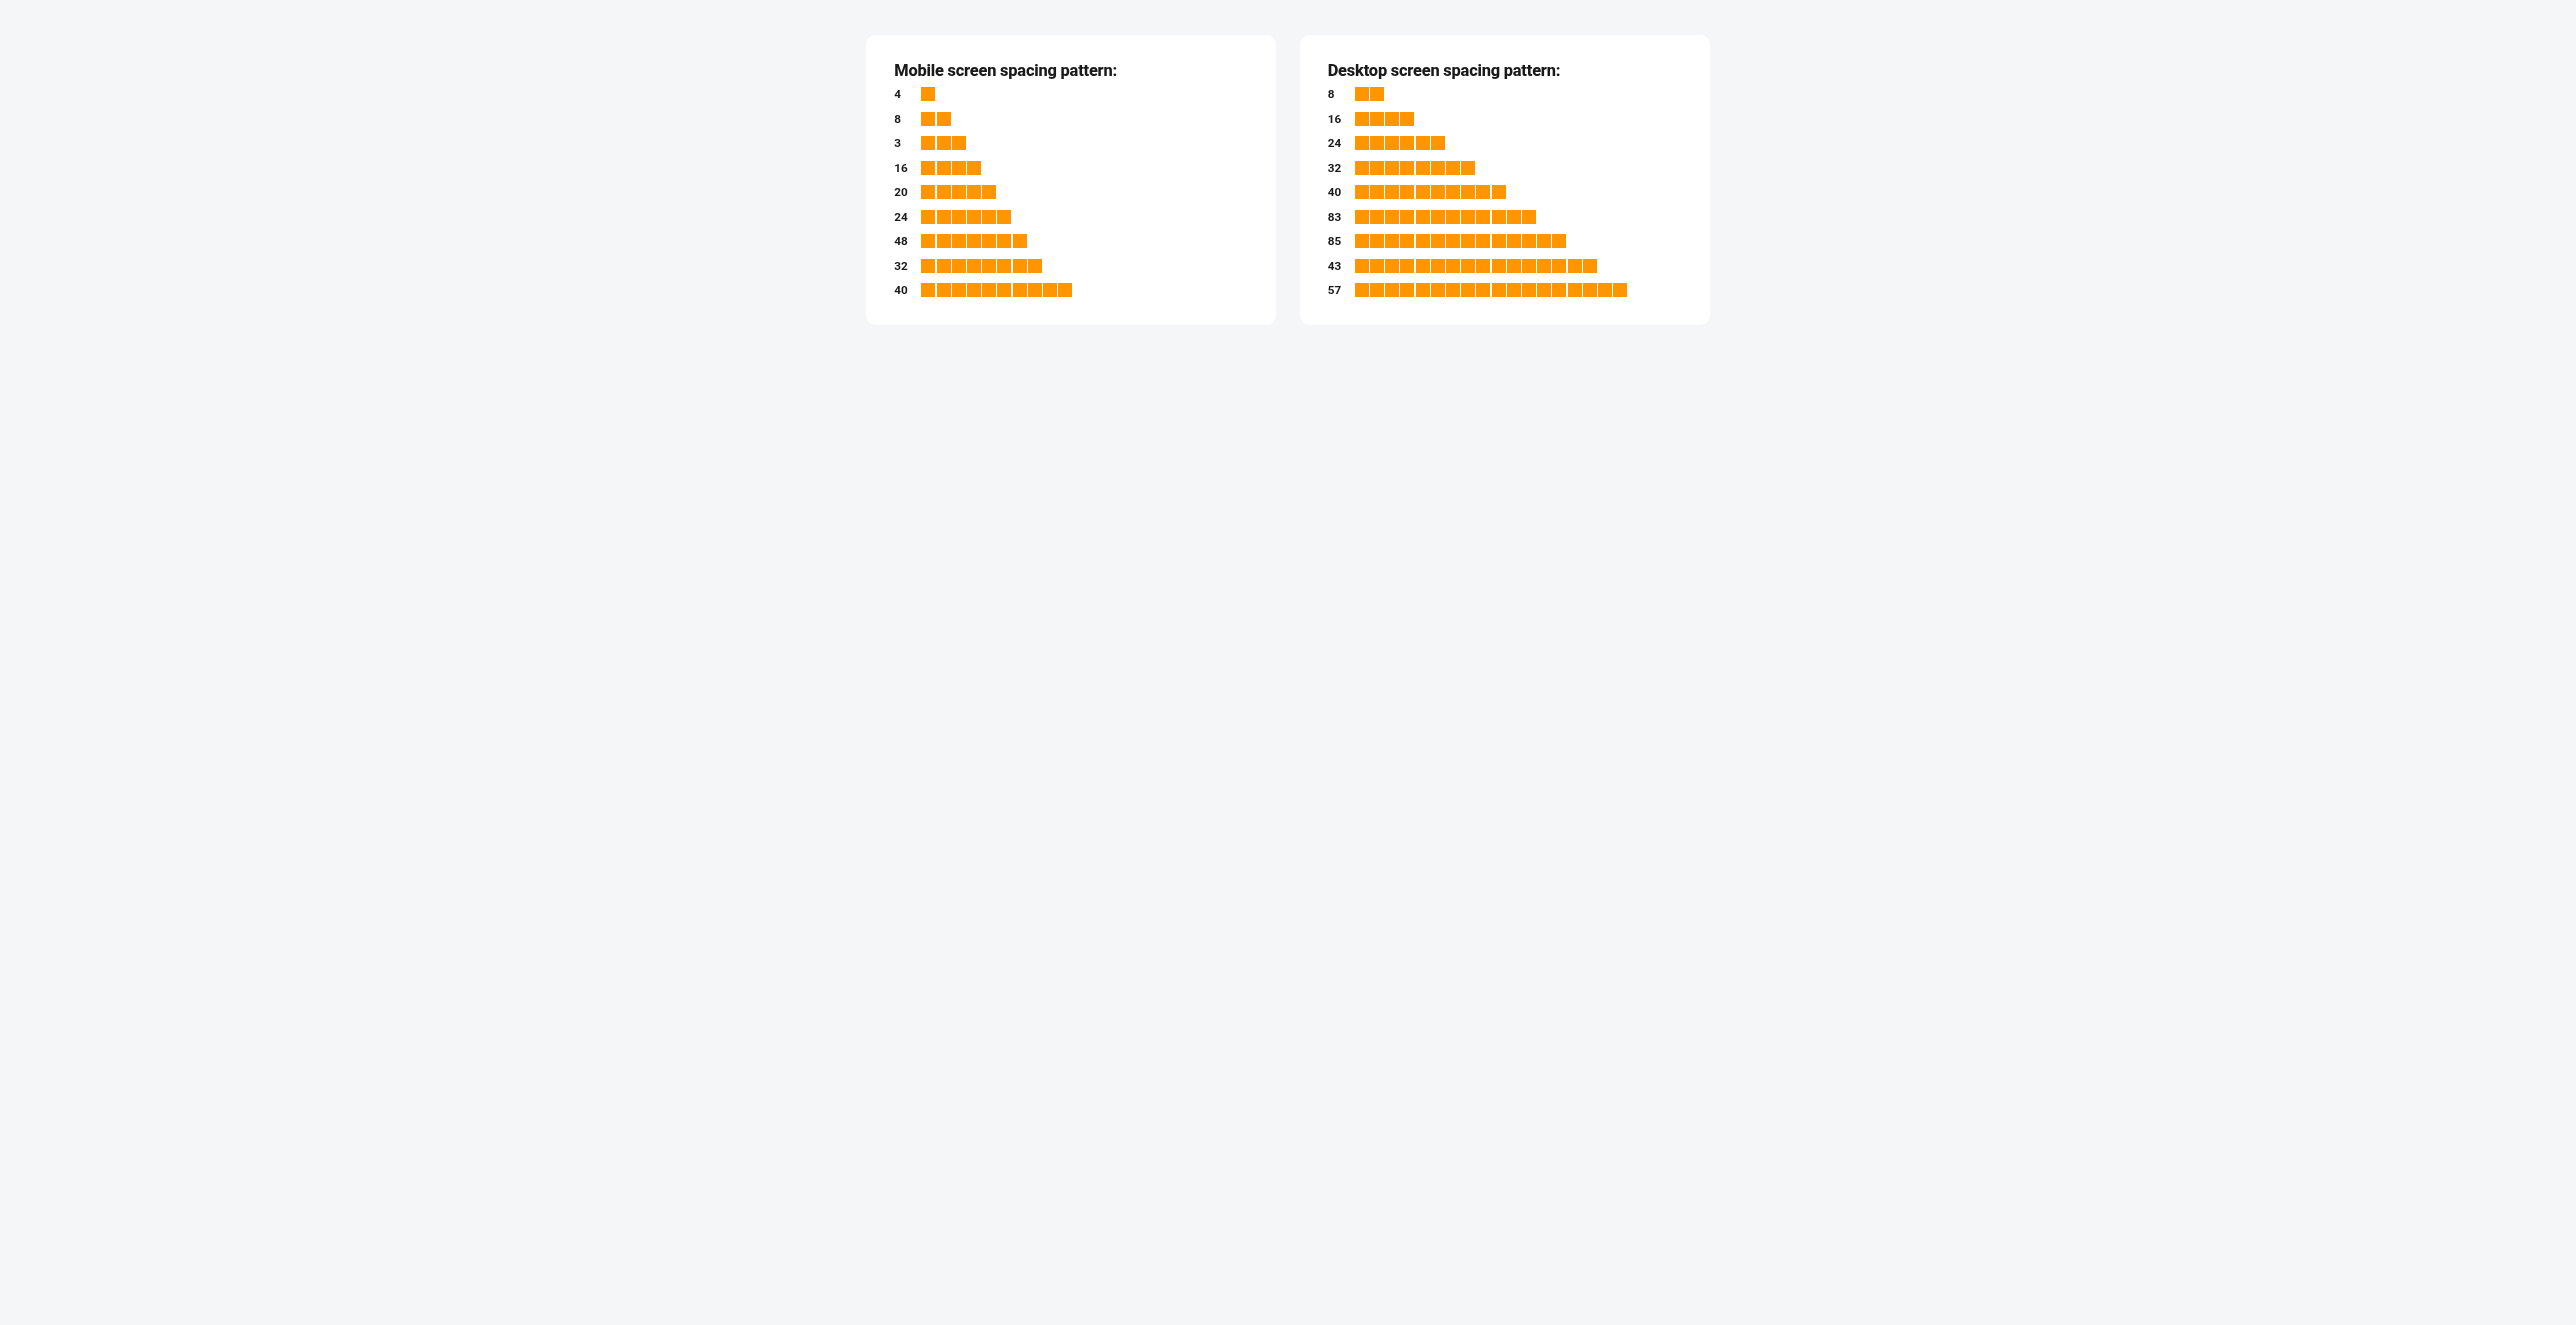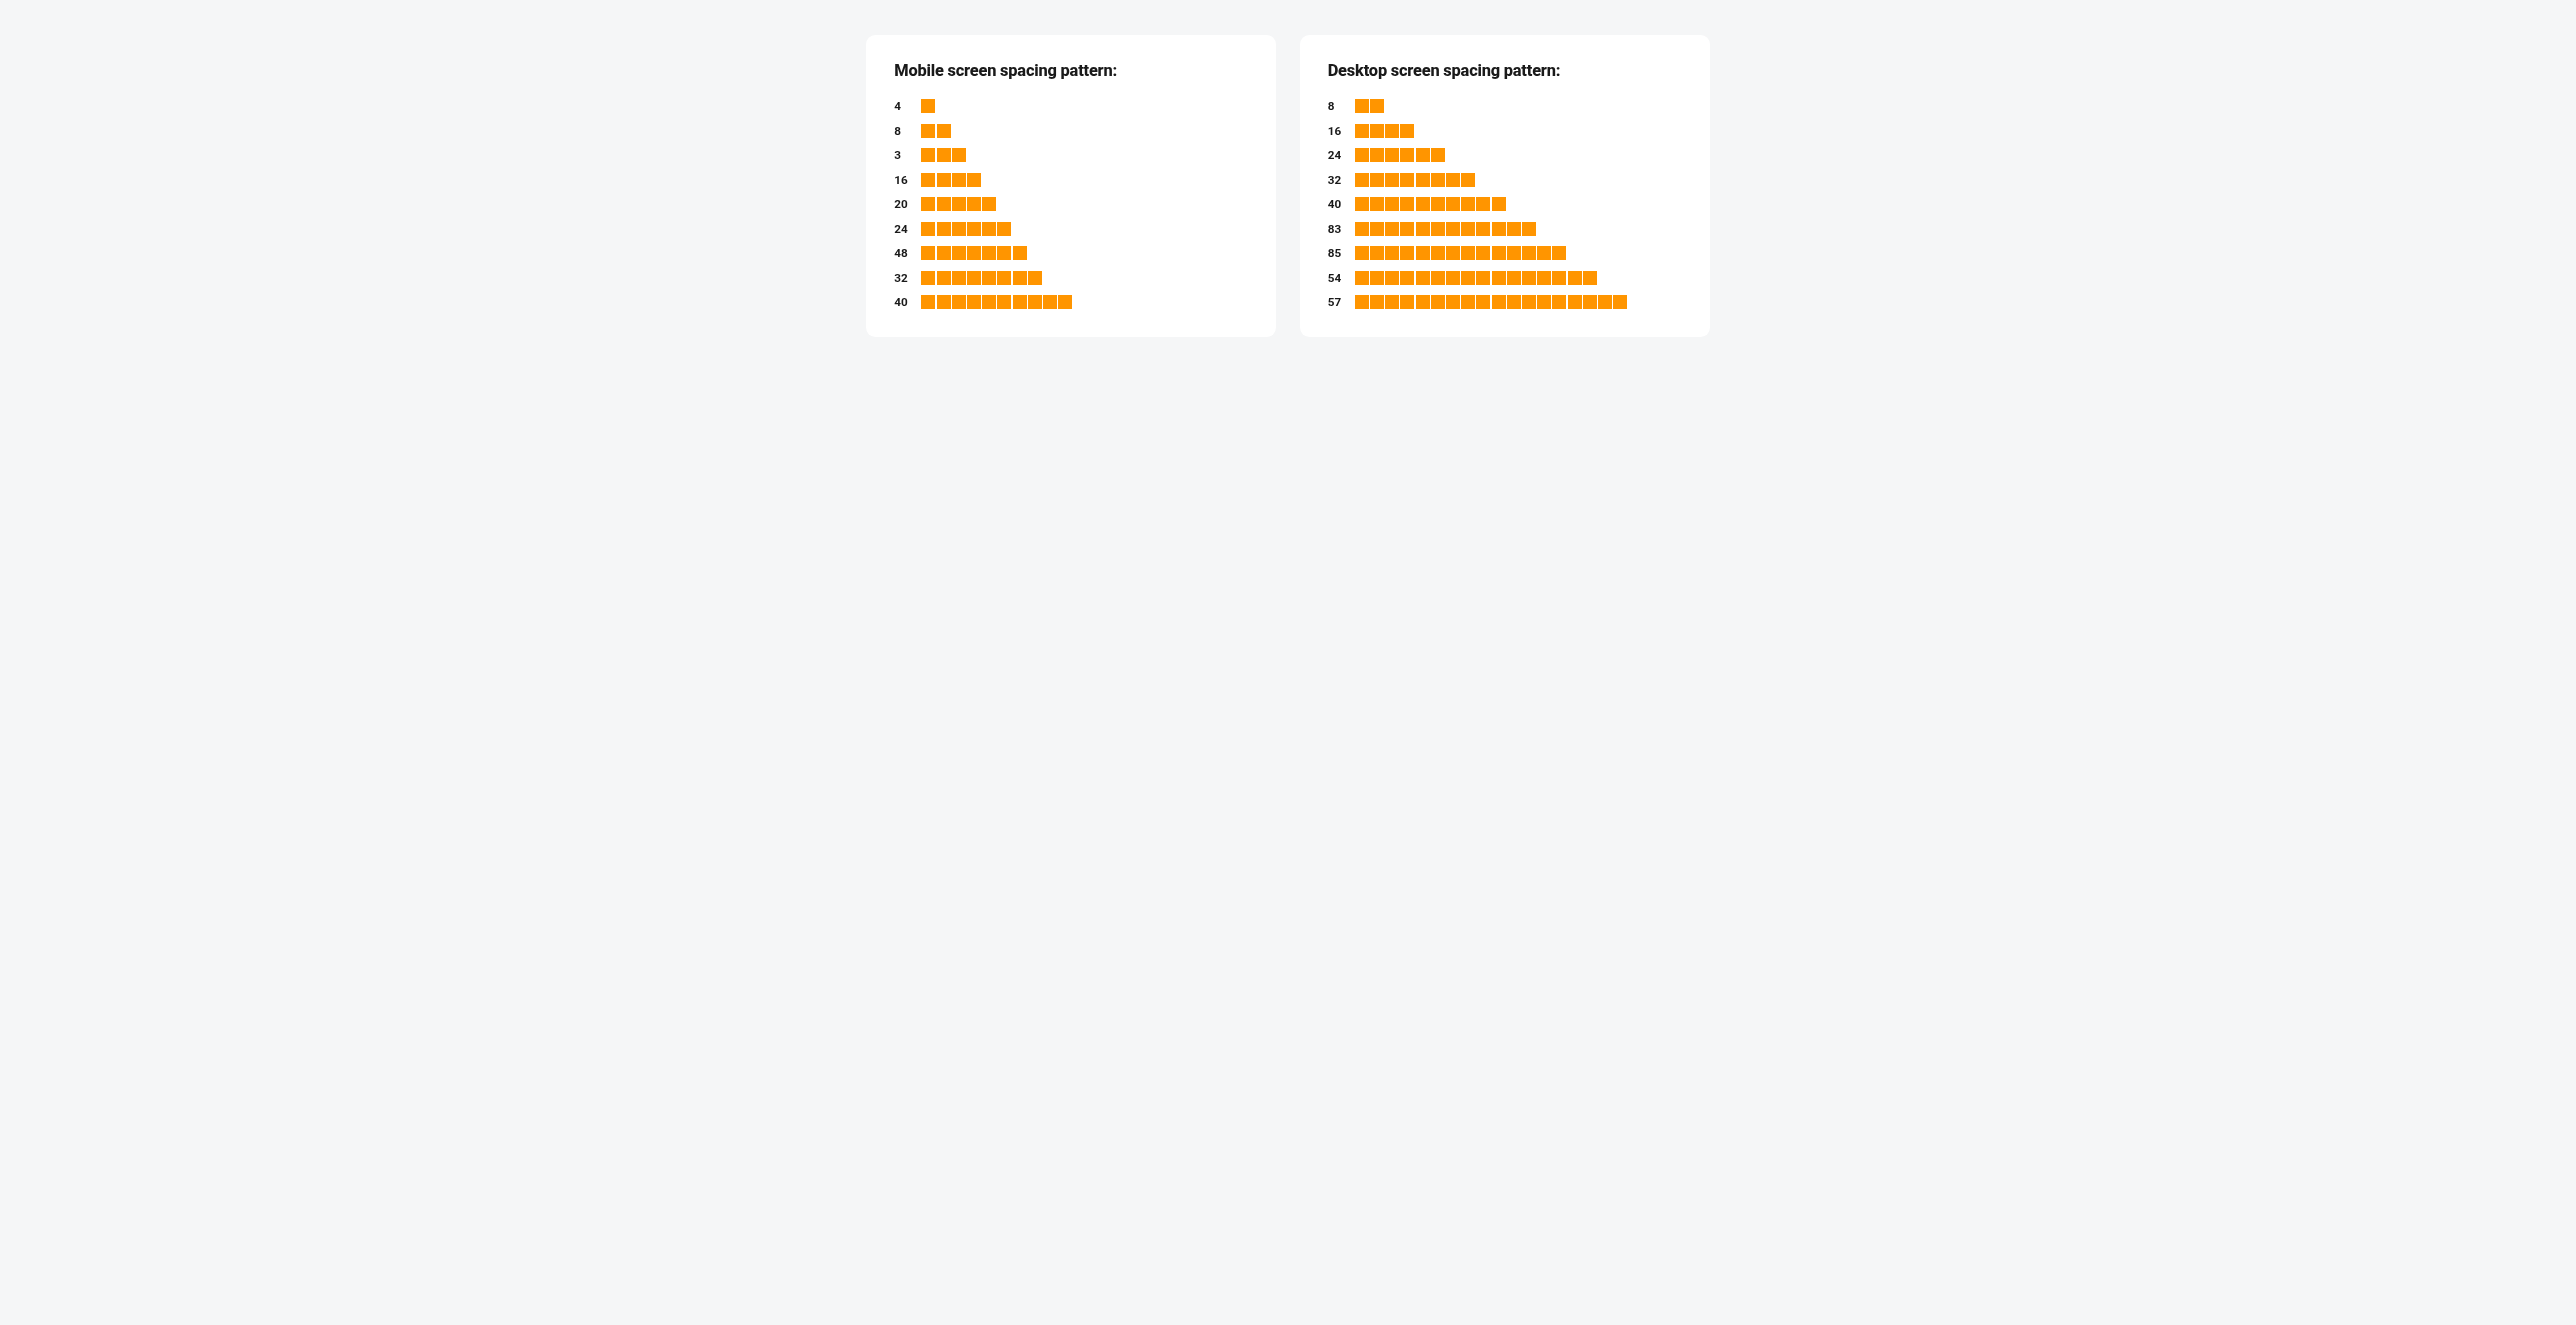--- a/index.html
+++ b/index.html
@@ -20,21 +20,21 @@
       background: #ffffff;
       border-radius: 9.4px;
       padding: 26px 28px 28px 28px;
       flex: 1;
       max-width: 410px;
     }
     .card-title {
       font-size: 16.4px;
       font-weight: 800;
       color: #1a1a1a;
-      margin-bottom: 19px;
+      margin-bottom: 7px;
       letter-spacing: -0.2px;
     }
     .rows {
       display: flex;
       flex-direction: column;
       gap: 10.5px;
     }
     .row {
       display: flex;
       align-items: center;
@@ -245,21 +245,21 @@
           <span class="cell"></span>
           <span class="cell"></span>
           <span class="cell"></span>
           <span class="cell"></span>
           <span class="cell"></span>
           <span class="cell"></span>
           <span class="cell"></span>
         </div>
       </div>
       <div class="row">
-        <span class="row-label">54</span>
+        <span class="row-label">43</span>
         <div class="cells">
           <span class="cell"></span>
           <span class="cell"></span>
           <span class="cell"></span>
           <span class="cell"></span>
           <span class="cell"></span>
           <span class="cell"></span>
           <span class="cell"></span>
           <span class="cell"></span>
           <span class="cell"></span>

